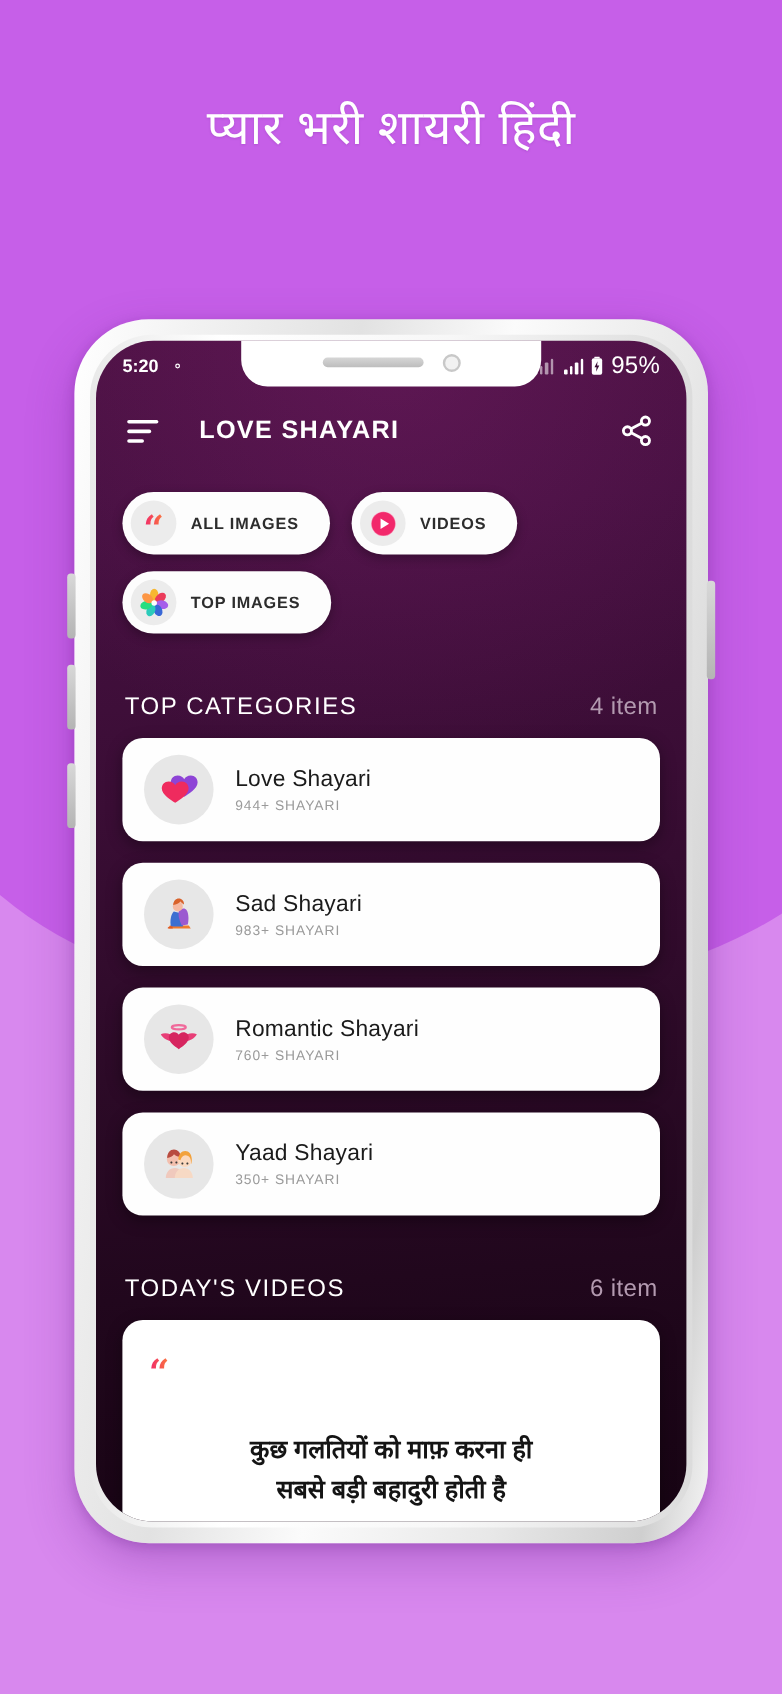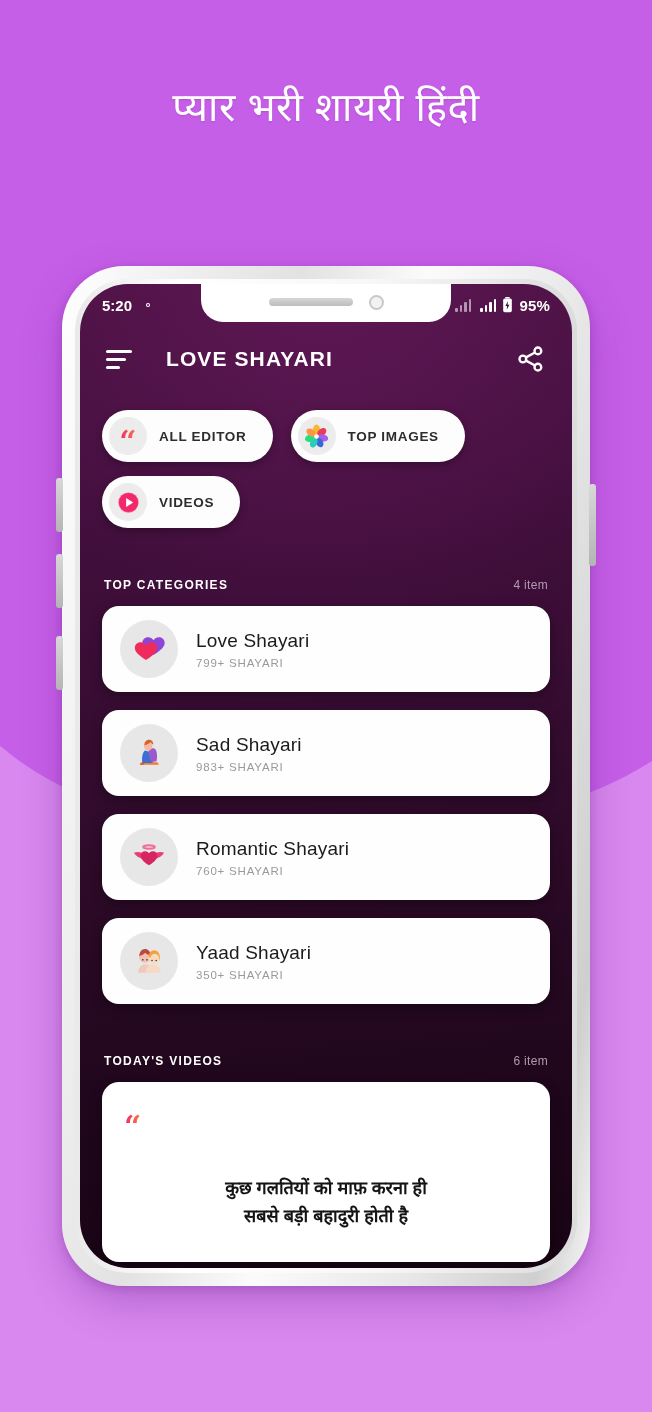--- a/index.html
+++ b/index.html
@@ -115,21 +115,21 @@
   .status-right { display:flex; align-items:center; gap: 6px; }
   .gear { width: 14px; height: 14px; }
   .sig-group { display:flex; align-items:flex-end; gap:2px; height:13px; }
   .sig-group i { display:block; width:2.5px; background:#fff; border-radius:1px; }
   .sig-group i:nth-child(1){height:4px}
   .sig-group i:nth-child(2){height:7px}
   .sig-group i:nth-child(3){height:10px}
   .sig-group i:nth-child(4){height:13px}
   .sig-faded { opacity:.55; margin-right:3px; }
   .battery { width:11px; height:16px; }
-  .pct { font-size:15px; font-weight:700; letter-spacing:.2px; }
+  .pct { font-size:20px; font-weight:400; letter-spacing:.2px; }
 
   
   .appbar {
     position: relative; z-index: 5;
     height: 66px;
     display: flex; align-items: center;
     padding: 0 26px;
     gap: 20px;
   }
   .hamburger { width: 26px; display:flex; flex-direction:column; gap:5px; cursor:pointer; }
@@ -178,23 +178,23 @@
     color: transparent;
     padding-top: 11px;
   }
 
   
   .section-head {
     display:flex; align-items:baseline; justify-content:space-between;
     margin: 30px 2px 14px 2px;
   }
   .section-title {
-    color:#fff; font-size:12px; font-weight:700; letter-spacing:1.3px;
-  }
-  .section-count { color:#b39ab0; font-size:12px; letter-spacing:.3px;margin-top:20px; }
+    color:#fff; font-size:20px; font-weight:400; letter-spacing:1.3px;
+  }
+  .section-count { color:#b39ab0; font-size:20px; letter-spacing:.3px;margin-top:20px; }
 
   
   .cat-card {
     display:flex; align-items:center; gap:18px;
     background:#fefefe;
     border-radius: 17px;
     padding: 14px 18px;
     margin-bottom: 18px;
     box-shadow: 0 4px 12px rgba(0,0,0,.34);
     cursor:pointer;
@@ -223,21 +223,21 @@
     font-family:"DejaVu Serif", serif;
     background: linear-gradient(90deg,#f0246e,#fb7b3a);
     -webkit-background-clip:text; background-clip:text; color:transparent;
     padding-top: 16px;
     display:inline-block;
   }
   .today-text {
     margin-top: 34px;
     text-align:center;
     color:#141414;
-    font-size:18px;
+    font-size:21px;
     font-weight:600;
     line-height: 1.55;
   }
   .today-text .l2 { display:block; }
 </style>
 </head>
 <body>
 
 <div class="bg-base"></div>
 <div class="bg-top-blob"></div>
@@ -305,67 +305,67 @@
       </div>
 
       <div class="content">
 
         <div class="chips">
 
           <div class="chip">
             <div class="chip-icon">
               <span class="quote-glyph">“</span>
             </div>
-            <div class="chip-label">ALL EDITOR</div>
+            <div class="chip-label">ALL IMAGES</div>
+          </div>
+
+          <div class="chip">
+            <div class="chip-icon">
+              <svg width="27" height="27" viewBox="0 0 40 40">
+                <circle cx="20" cy="20" r="15" fill="#f2286b"></circle>
+                <circle cx="20" cy="20" r="15" fill="none" stroke="#ffd7e4" stroke-width="1.5" opacity=".35"></circle>
+                <path d="M16.5 13.5 27 20l-10.5 6.5z" fill="#ffffff"></path>
+              </svg>
+            </div>
+            <div class="chip-label">VIDEOS</div>
           </div>
 
           <div class="chip">
             <div class="chip-icon">
               <svg width="27" height="27" viewBox="0 0 40 40">
                 <ellipse cx="20" cy="10" rx="5.2" ry="7.6" fill="#f7b731" transform="rotate(0 20 20)"></ellipse>
                 <ellipse cx="20" cy="10" rx="5.2" ry="7.6" fill="#eb3b5a" transform="rotate(51 20 20)"></ellipse>
                 <ellipse cx="20" cy="10" rx="5.2" ry="7.6" fill="#a55eea" transform="rotate(102 20 20)"></ellipse>
                 <ellipse cx="20" cy="10" rx="5.2" ry="7.6" fill="#3867d6" transform="rotate(153 20 20)"></ellipse>
                 <ellipse cx="20" cy="10" rx="5.2" ry="7.6" fill="#2bcbba" transform="rotate(204 20 20)"></ellipse>
                 <ellipse cx="20" cy="10" rx="5.2" ry="7.6" fill="#26de81" transform="rotate(255 20 20)"></ellipse>
                 <ellipse cx="20" cy="10" rx="5.2" ry="7.6" fill="#fd9644" transform="rotate(306 20 20)"></ellipse>
                 <circle cx="20" cy="20" r="3.4" fill="#fdfdfd"></circle>
               </svg>
             </div>
             <div class="chip-label">TOP IMAGES</div>
           </div>
 
-          <div class="chip">
-            <div class="chip-icon">
-              <svg width="27" height="27" viewBox="0 0 40 40">
-                <circle cx="20" cy="20" r="15" fill="#f2286b"></circle>
-                <circle cx="20" cy="20" r="15" fill="none" stroke="#ffd7e4" stroke-width="1.5" opacity=".35"></circle>
-                <path d="M16.5 13.5 27 20l-10.5 6.5z" fill="#ffffff"></path>
-              </svg>
-            </div>
-            <div class="chip-label">VIDEOS</div>
-          </div>
-
         </div>
 
         <div class="section-head">
           <div class="section-title">TOP CATEGORIES</div>
           <div class="section-count">4 item</div>
         </div>
 
         <div class="cat-card">
           <div class="cat-thumb">
             <svg width="40" height="40" viewBox="0 0 48 48">
               <path d="M30 12c-3.4 0-5.6 2-6.6 3.6C22.4 14 20.2 12 16.8 12 12.7 12 10 15.1 10 18.8c0 6.3 9.3 11.6 13.4 14.4 4.1-2.8 13.4-8.1 13.4-14.4C36.8 15.1 34.1 12 30 12z" fill="#8e44d6" transform="translate(6,-2)"></path>
               <path d="M30 12c-3.4 0-5.6 2-6.6 3.6C22.4 14 20.2 12 16.8 12 12.7 12 10 15.1 10 18.8c0 6.3 9.3 11.6 13.4 14.4 4.1-2.8 13.4-8.1 13.4-14.4C36.8 15.1 34.1 12 30 12z" fill="#ef2b5e" transform="translate(-3,4)"></path>
             </svg>
           </div>
           <div class="cat-text">
             <div class="cat-name">Love Shayari</div>
-            <div class="cat-sub">799+ SHAYARI</div>
+            <div class="cat-sub">944+ SHAYARI</div>
           </div>
         </div>
 
         <div class="cat-card">
           <div class="cat-thumb">
             <svg width="40" height="40" viewBox="0 0 48 48">
               <path d="M14 38h22l-2-3H15z" fill="#f07b2e"></path>
               <path d="M16 36c-1-6 0-12 3-15l8 2c2 4 2 9 1 13z" fill="#3c6fd1"></path>
               <path d="M24 21c2-3 6-4 8-1 2 3 2 10 1 14l-6 1c-2-4-4-10-3-14z" fill="#9b59d0"></path>
               <circle cx="23" cy="16" r="5" fill="#f6b8a0"></circle>

